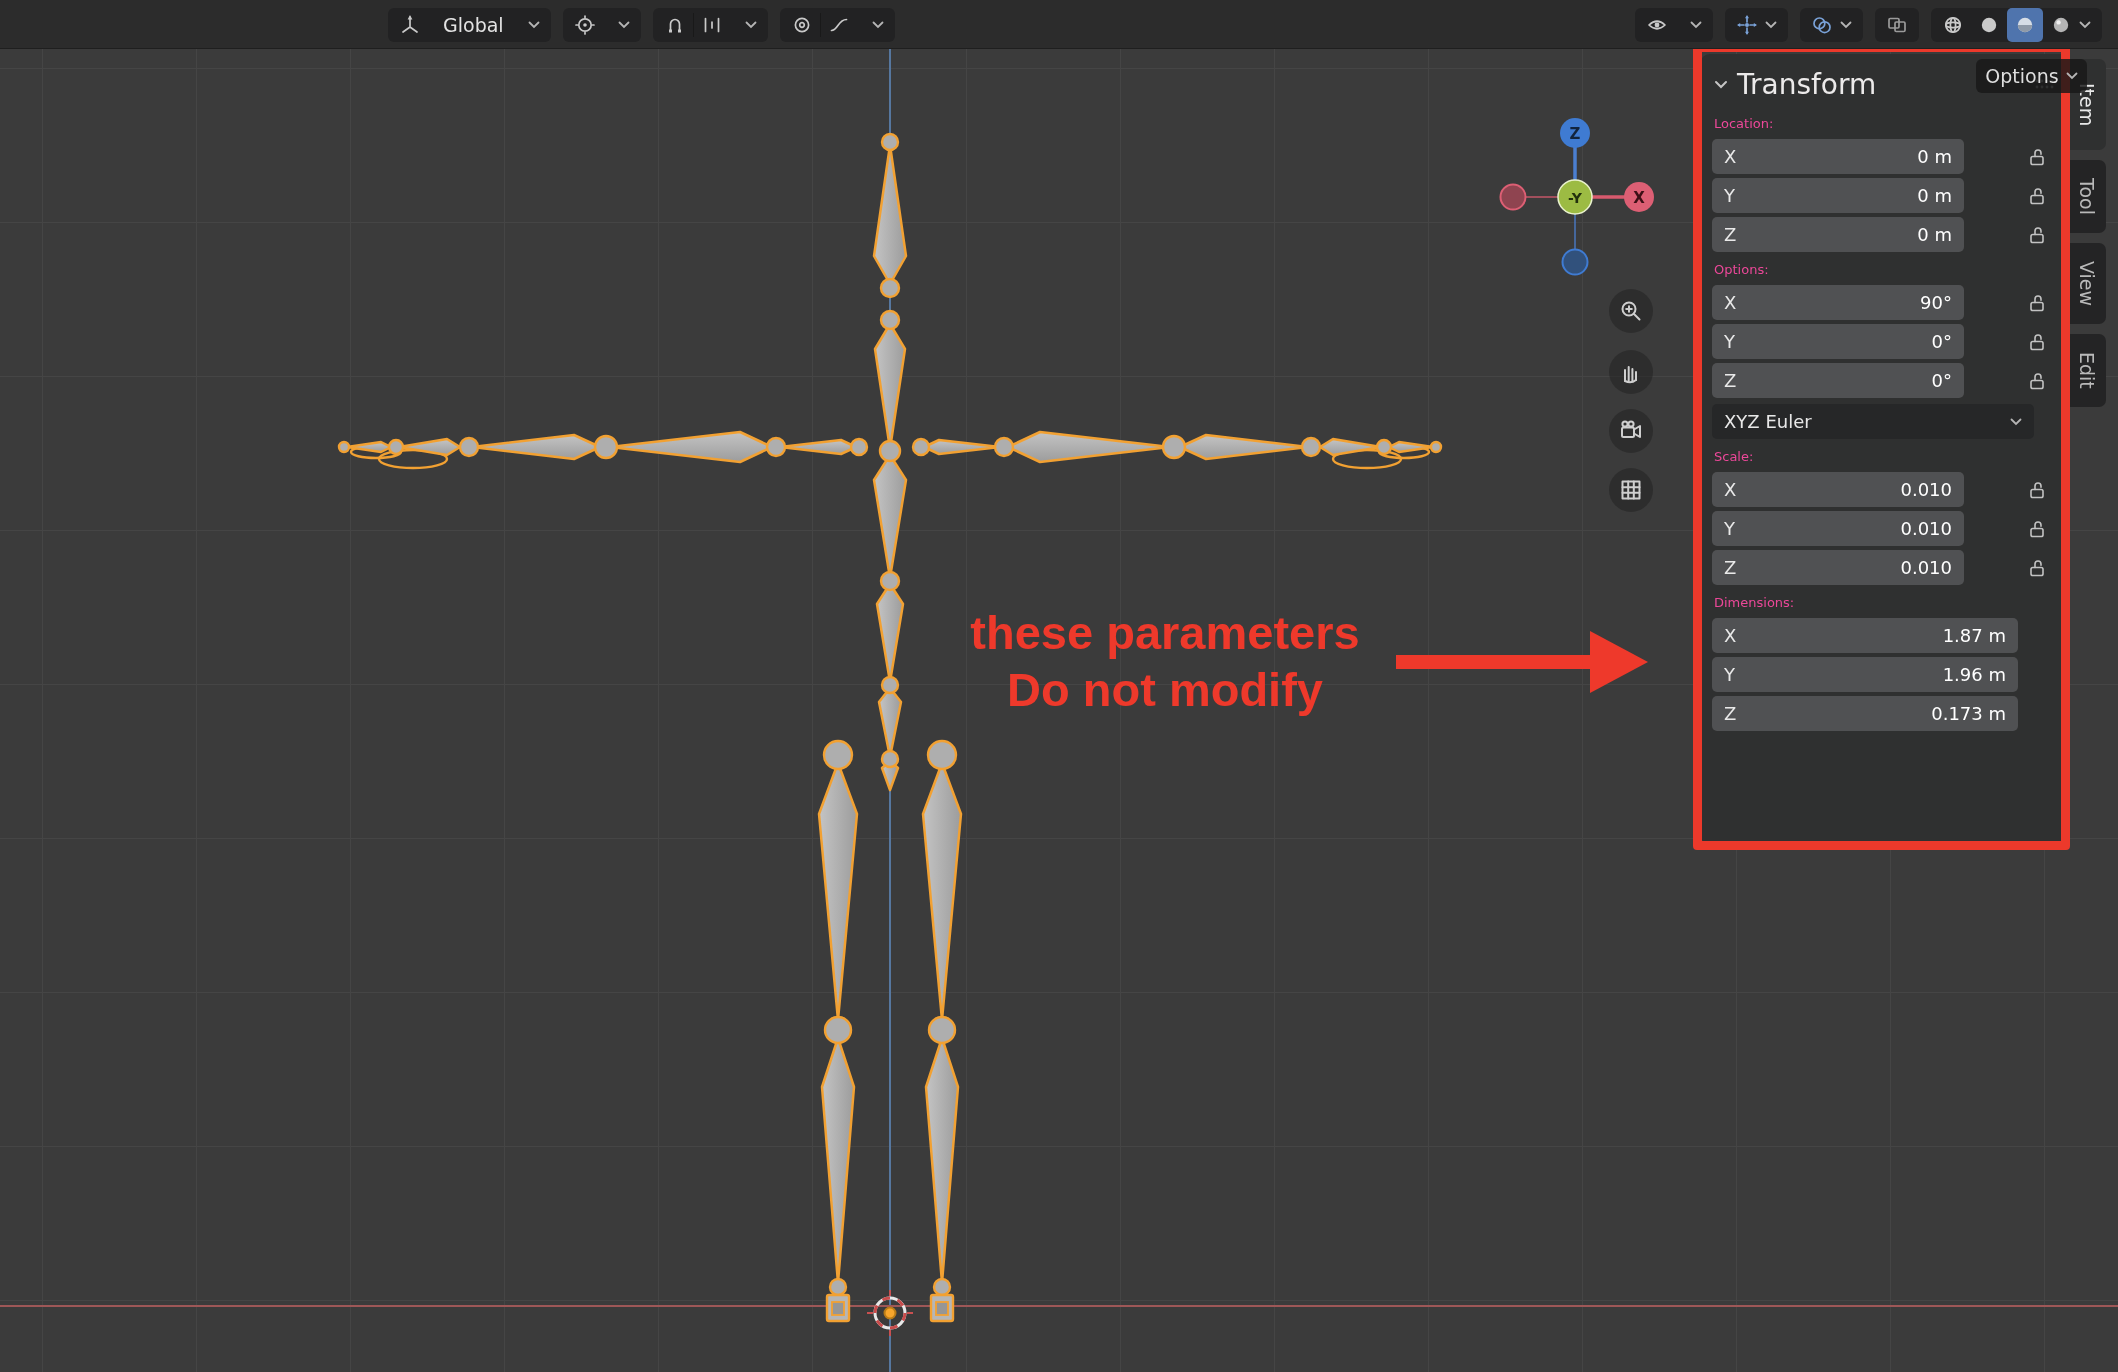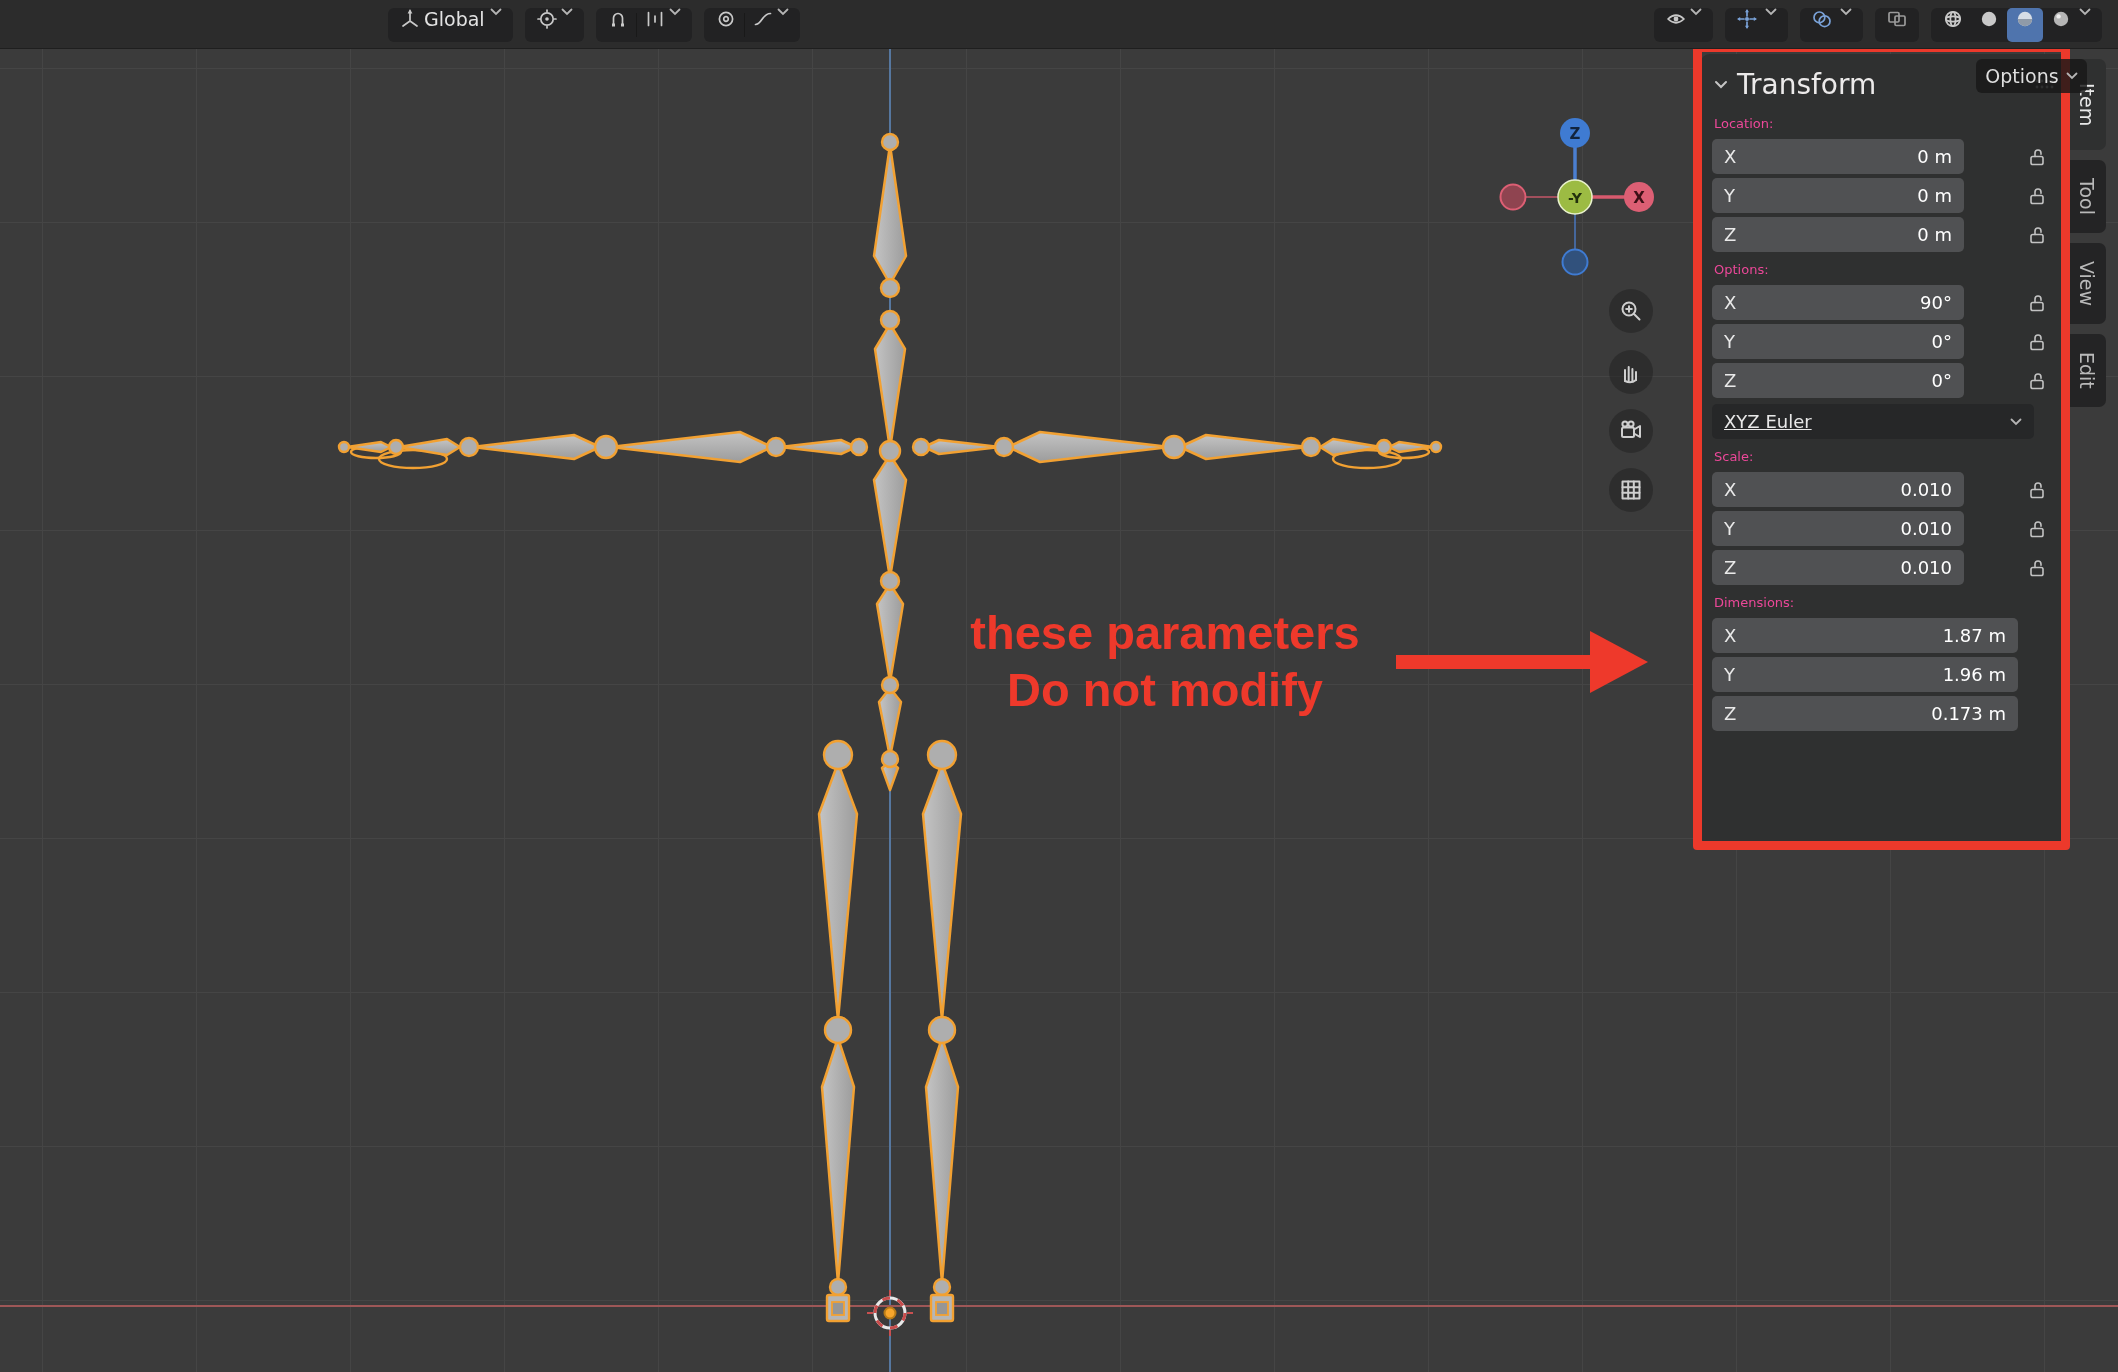--- a/index.html
+++ b/index.html
@@ -17,21 +17,21 @@
     position:absolute; top:0; left:0; right:0; height:49px;
     background:#2c2c2c; box-shadow:inset 0 -1px 0 #1f1f1f;
     display:flex; align-items:center; z-index:40;
   }
   .tb-left  { display:flex; gap:12px; margin-left:388px; align-items:center; }
   .tb-right { display:flex; gap:12px; margin-left:auto; margin-right:16px; align-items:center; }
   .pill {
     display:flex; align-items:center; background:#222223; border-radius:6px;
     height:34px; padding:0 4px;
   }
-  .pill .segm { display:flex; gap:3px; padding:0 7px; height:100%; border-radius:5px; }
+  .pill .segm { display:flex; align-items:center; gap:22px; padding:0 7px; height:100%; border-radius:5px; }
   .pill .divider { width:1px; height:24px; background:#191919; }
   .pill .label { color:#e3e3e3; font-size:19px; padding-right:2px; }
   .icon22 { width:22px; height:22px; }
   .icon22 * { stroke:#c9c9c9; stroke-width:1.7; fill:none; stroke-linecap:round; stroke-linejoin:round; }
   .icon22 .fil { fill:#c9c9c9; stroke:none; }
   .icon22.blue * { stroke:#7aa2d8; }
   .icon22.blue .fil { fill:#7aa2d8; stroke:none; }
   .icon22.dim * { stroke:#9a9a9a; }
   .chev { width:12px; height:8px; }
   .chev polyline { fill:none; stroke:#b5b5b5; stroke-width:1.8; stroke-linecap:round; }
@@ -87,21 +87,20 @@
   }
   .frow .axis { color:#e9e9e9; }
   .frow .val  { margin-left:auto;text-align:right; }
   .frow.wide  { width:306px; }
   .lockbtn { margin-left:auto; margin-right:6px; width:26px; display:flex; justify-content:center; }
   .lockbtn svg * { stroke:#c2c2c2; stroke-width:1.6; fill:none; stroke-linecap:round; }
   .ddown {
     width:322px; height:35px; background:#262728; border-radius:5px;
     display:flex; align-items:center; padding:0 12px; font-size:18px; color:#e8e8e8;
     margin:6px 0 2px 0;
-    text-decoration:underline;
   }
   .ddown .chev { margin-left:auto; }
 
   
   .tabstrip { position:absolute; left:2068px; top:59px; width:42px; display:flex; flex-direction:column; gap:10px; z-index:9; }
   .tab {
     writing-mode:vertical-rl; text-orientation:mixed;
     background:#242425; color:#b9b9b9; font-size:19px;
     border-radius:0 7px 7px 0; padding:18px 0; width:38px;
     display:flex; align-items:center; justify-content:center;

